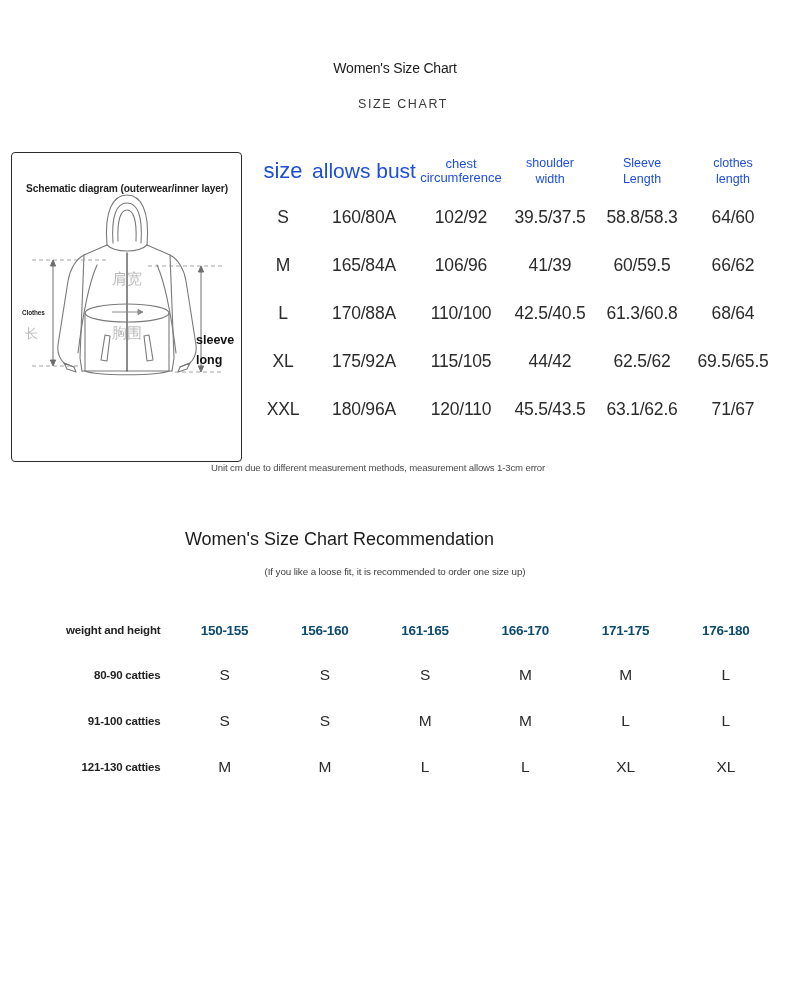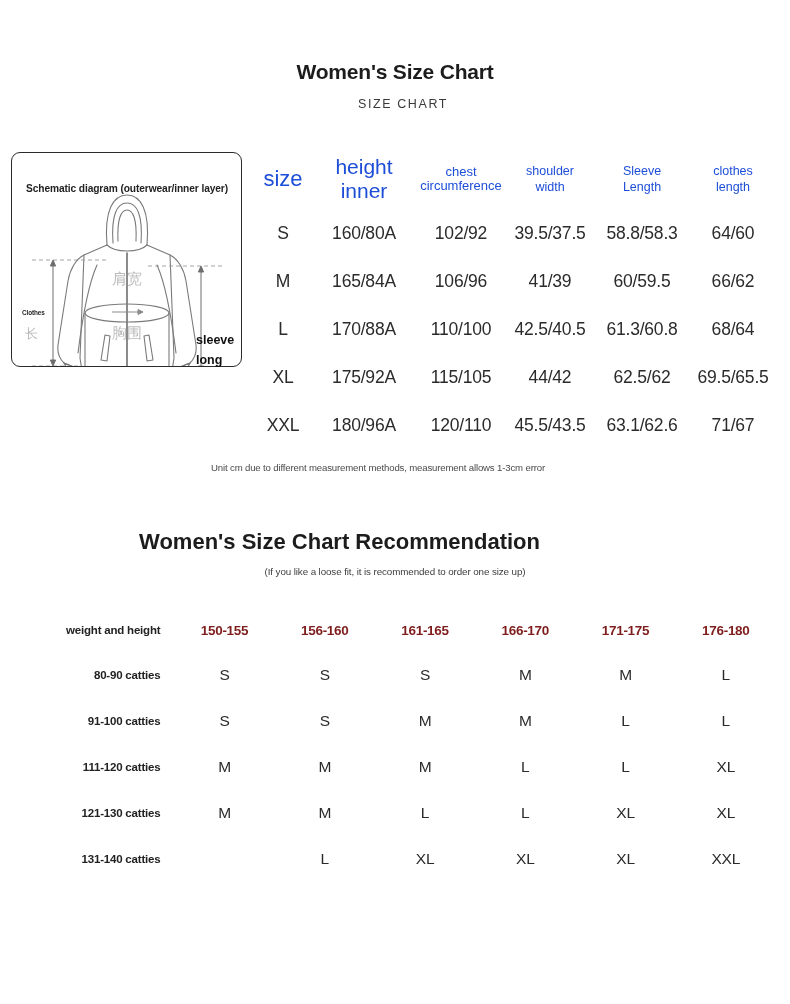--- a/index.html
+++ b/index.html
@@ -15,42 +15,42 @@
     color: #262626;
     overflow: hidden;
   }
 
   
   .main-title {
     position: absolute;
     left: 0; top: 60px;
     width: 790px;
     text-align: center;
-    font-size: 21px;
-    font-weight: bold;
+    font-size: 14px;
+    font-weight: normal;
     letter-spacing: -0.2px;
     color: #1c1c1c;
   }
   .sub-title {
     position: absolute;
     left: 8px; top: 97px;
     width: 790px;
     text-align: center;
     font-size: 12.5px;
     letter-spacing: 1.6px;
     color: #3a3a3a;
   }
 
   
   .schematic-box {
     position: absolute;
     left: 11px; top: 152px;
-    width: 231px; height: 215px;
+    width: 231px; height: 310px;
     border: 1.6px solid #2b2b2b;
-    border-radius: 9px;
+    border-radius: 4px;
     box-sizing: border-box;
     overflow: hidden;
   }
   .schematic-caption {
     position: absolute;
     left: 14px; top: 30px;
     font-size: 10.2px;
     font-weight: bold;
     color: #222;
     letter-spacing: -0.1px;
@@ -128,22 +128,22 @@
     color: #4a4a4a;
     letter-spacing: -0.15px;
   }
 
   
   .rec-title {
     position: absolute;
     left: 0; top: 529px;
     width: 679px;
     text-align: center;
-    font-size: 22px;
-    font-weight: bold;
+    font-size: 18px;
+    font-weight: normal;
     color: #1c1c1c;
   }
   .rec-sub {
     position: absolute;
     left: 0; top: 566px;
     width: 790px;
     text-align: center;
     font-size: 9.8px;
     color: #3d3d3d;
     letter-spacing: -0.1px;
@@ -153,21 +153,21 @@
   .rec-table {
     position: absolute;
     left: 14px; top: 608px;
     width: 762px;
     border-collapse: collapse;
     table-layout: fixed;
   }
   .rec-table th.rc-head {
     font-size: 13.5px;
     font-weight: bold;
-    color: #7f1d1d;
+    color: #0c4a6e;
     text-align: center;
     letter-spacing: -0.3px;
     height: 42px;
     vertical-align: middle;
   }
   .rec-table th.rc-corner {
     font-size: 11.5px;
     font-weight: bold;
     color: #222;
     text-align: right;
@@ -280,21 +280,21 @@
     <col class="col-size">
       <col class="col-hb">
       <col class="col-cc">
     <col class="col-sw">
       <col class="col-sl">
       <col class="col-cl">
   </colgroup>
   <thead>
     <tr>
       <th class="th-size">size</th>
-      <th class="th-hb">height inner</th>
+      <th class="th-hb">allows bust</th>
       <th class="th-small">
         <div>chest</div>
         <div>circumference</div>
       </th>
       <th class="th-med">
         <div>shoulder</div>
         <div>width</div>
       </th>
       <th class="th-med">
         <div>Sleeve</div>
@@ -389,40 +389,22 @@
     <tr>
       <td class="rc-label">91-100 catties</td>
       <td class="rc-cell">S</td>
       <td class="rc-cell">S</td>
       <td class="rc-cell">M</td>
       <td class="rc-cell">M</td>
       <td class="rc-cell">L</td>
       <td class="rc-cell">L</td>
     </tr>
     <tr>
-      <td class="rc-label">111-120 catties</td>
-      <td class="rc-cell">M</td>
-      <td class="rc-cell">M</td>
-      <td class="rc-cell">M</td>
-      <td class="rc-cell">L</td>
-      <td class="rc-cell">L</td>
-      <td class="rc-cell">XL</td>
-    </tr>
-    <tr>
       <td class="rc-label">121-130 catties</td>
       <td class="rc-cell">M</td>
       <td class="rc-cell">M</td>
       <td class="rc-cell">L</td>
       <td class="rc-cell">L</td>
       <td class="rc-cell">XL</td>
       <td class="rc-cell">XL</td>
     </tr>
-    <tr>
-      <td class="rc-label">131-140 catties</td>
-      <td class="rc-cell"></td>
-      <td class="rc-cell">L</td>
-      <td class="rc-cell">XL</td>
-      <td class="rc-cell">XL</td>
-      <td class="rc-cell">XL</td>
-      <td class="rc-cell">XXL</td>
-    </tr>
   </tbody>
 </table>
 
 </body></html>

